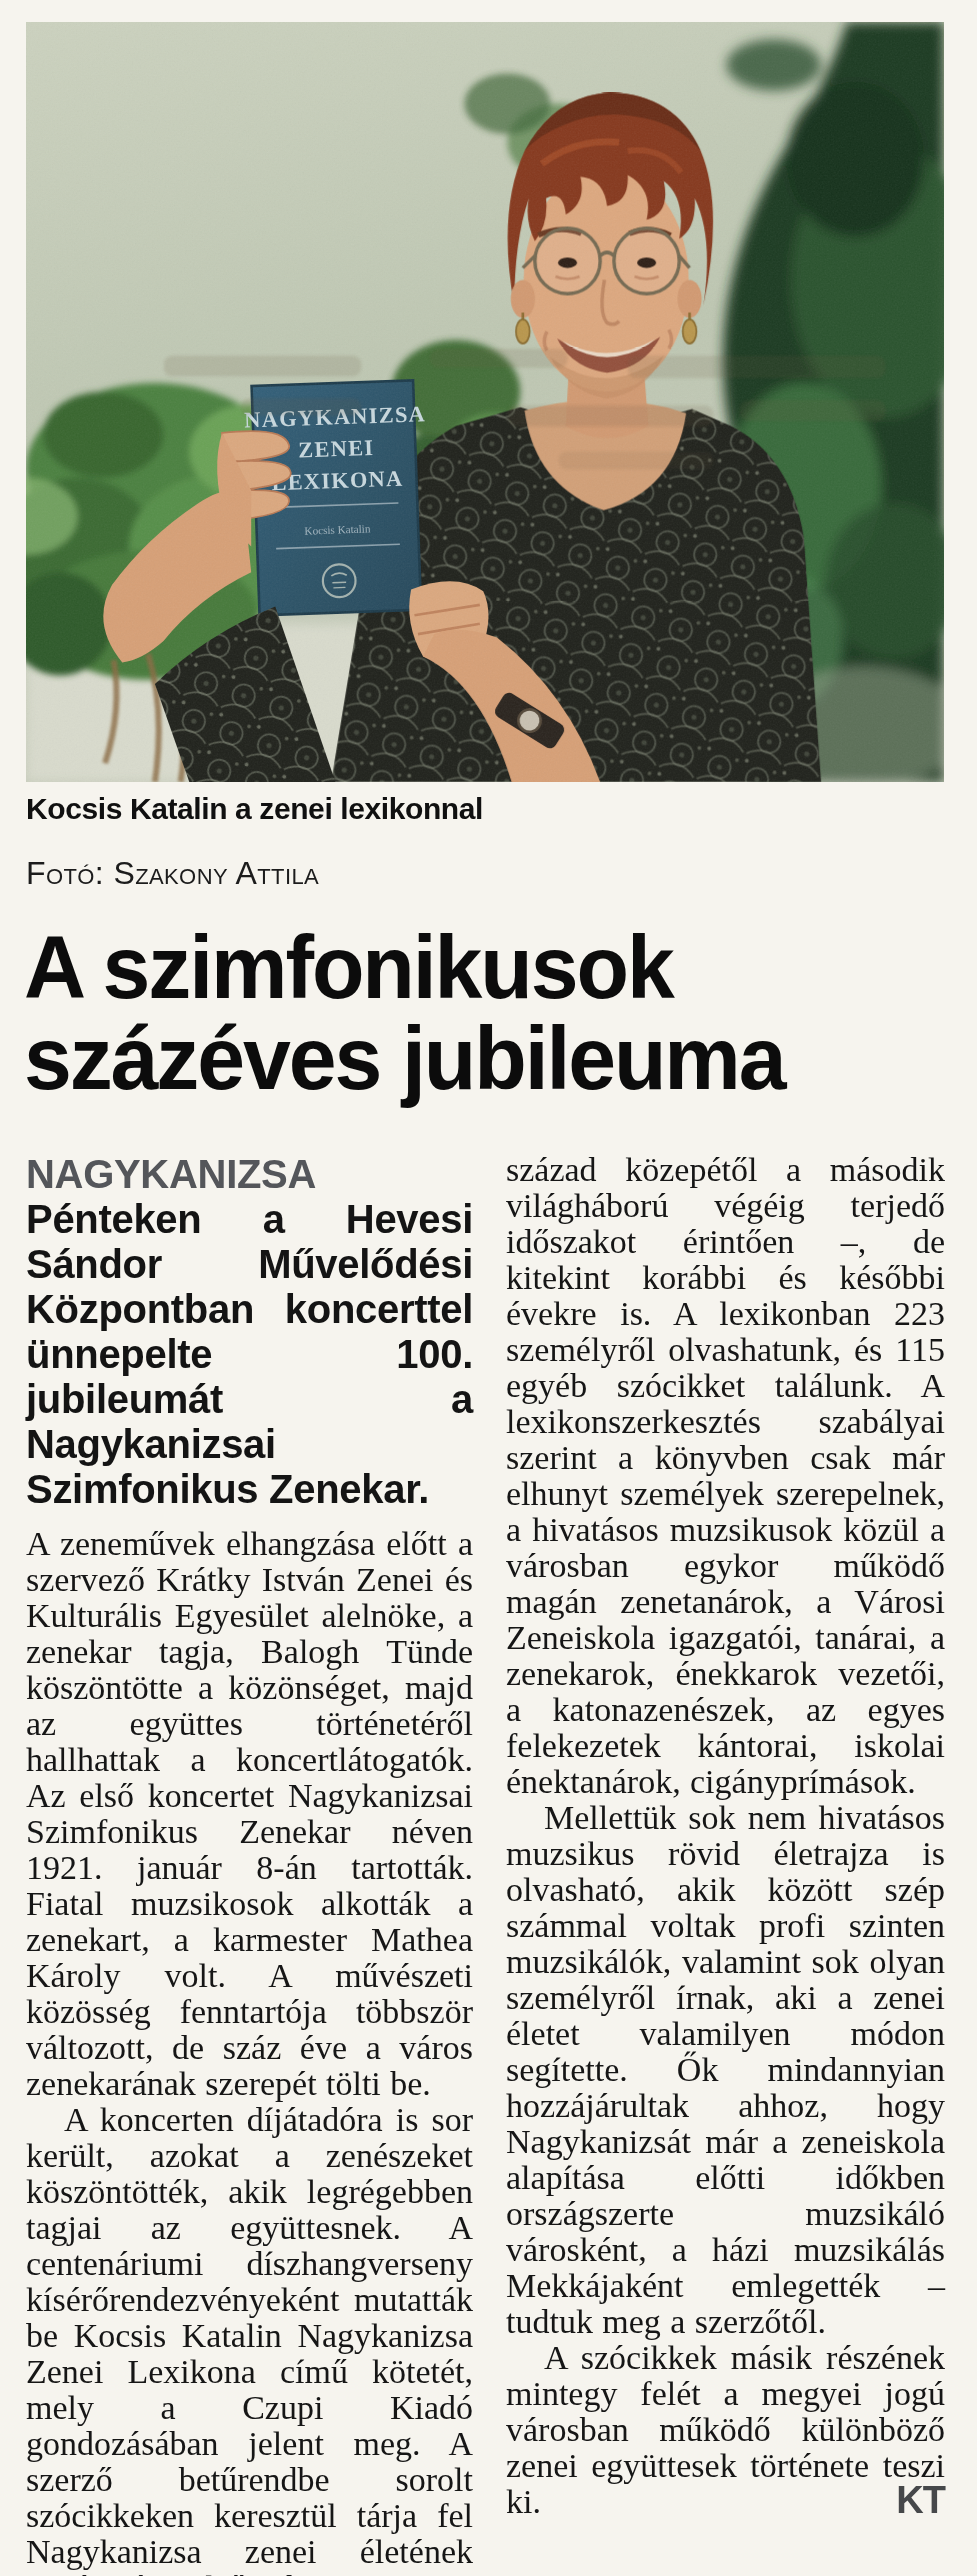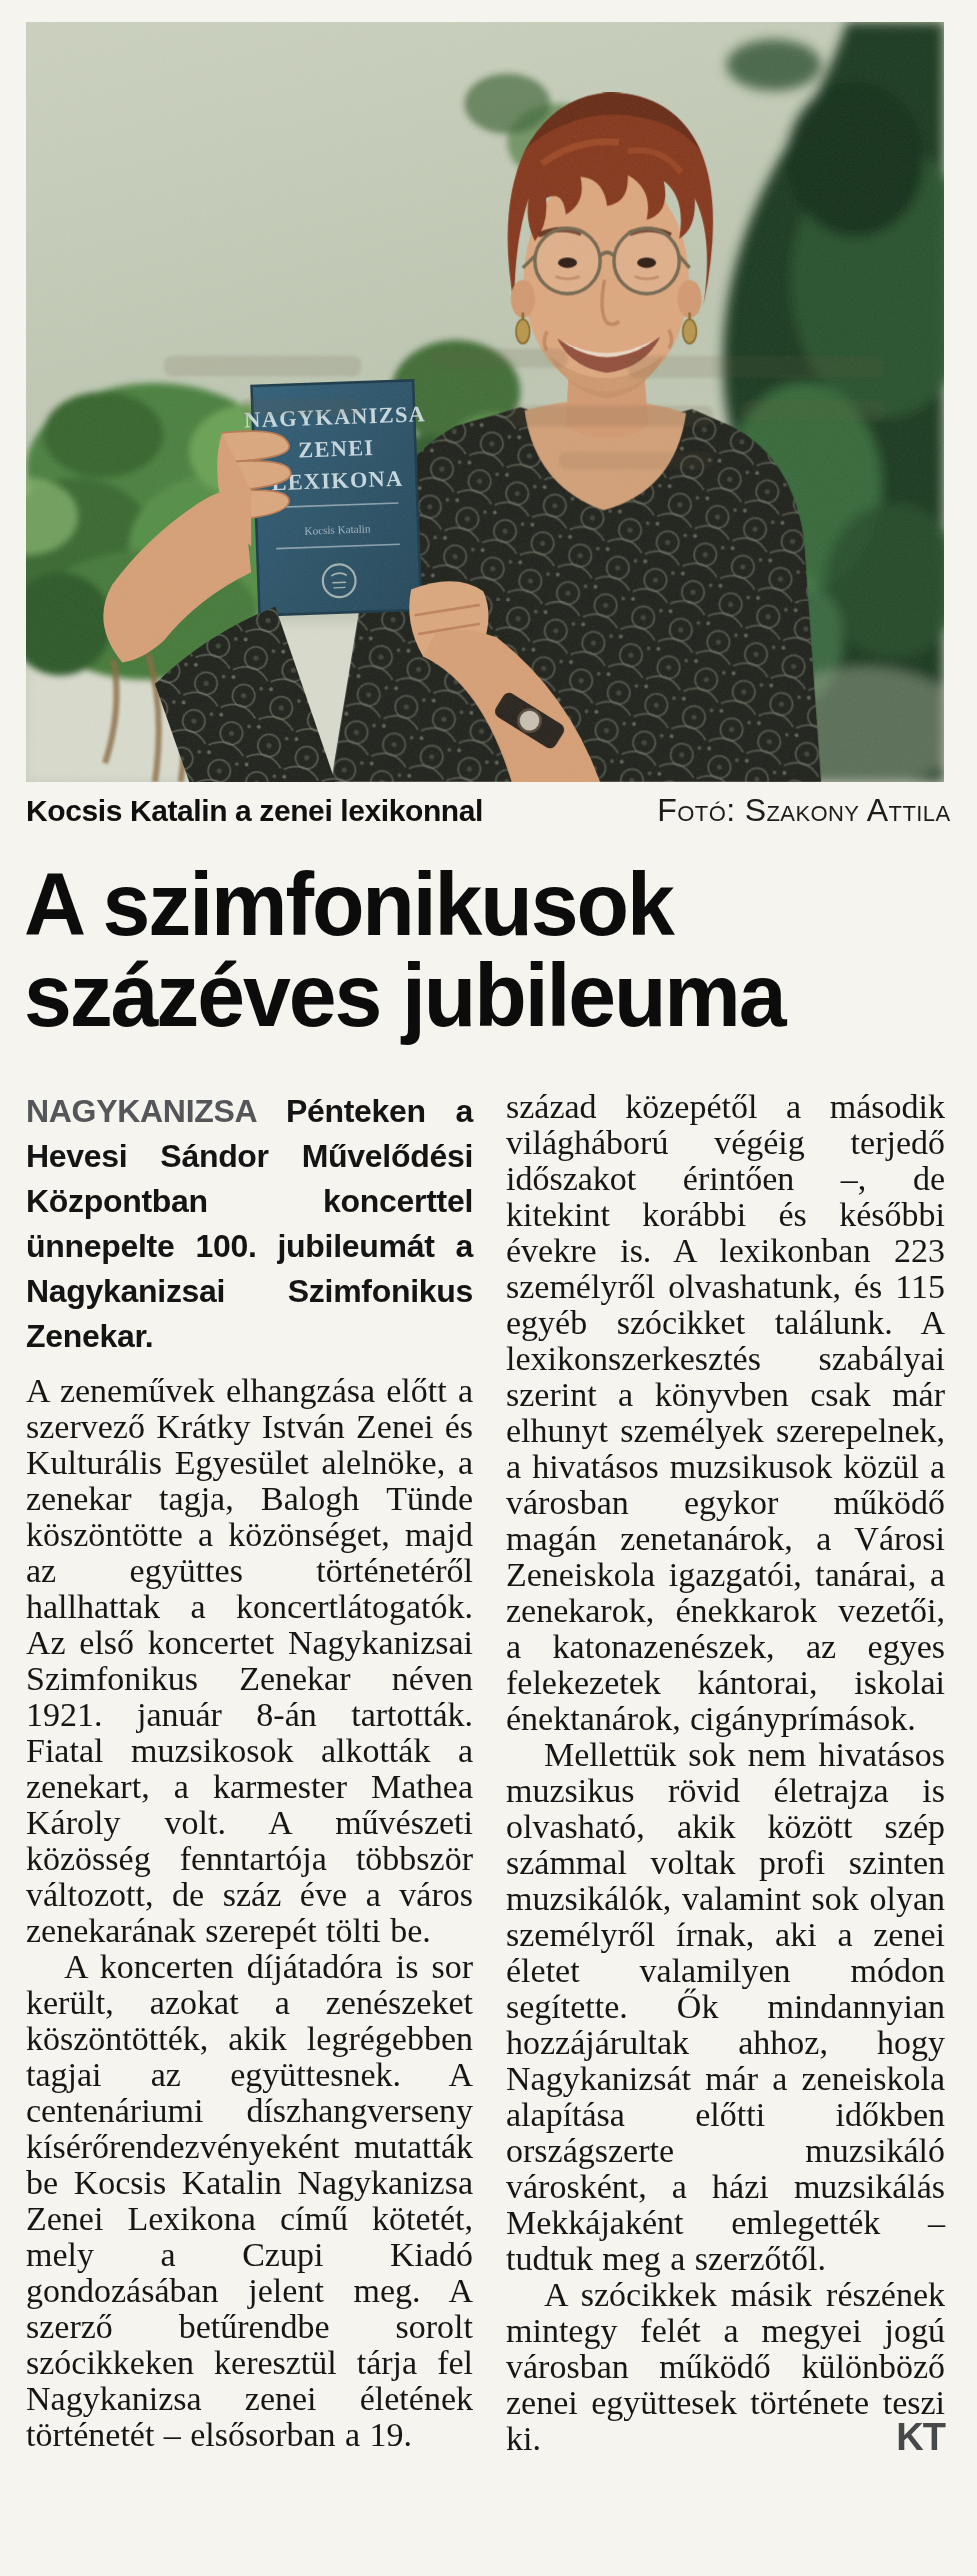--- a/index.html
+++ b/index.html
@@ -17,30 +17,30 @@
     margin:21.5px 34px 0 26px;
     width:918px;height:760px;
     position:relative;
     background:#c3cbb6;
   }
   .photo svg{display:block;width:100%;height:100%;}
 
   
   .caption-row{
     margin:10.3px 27.5px 0 26px;
-    display:flex;justify-content:space-between;align-items:baseline;
+    display:flex;justify-content:space-between;align-items:baseline;flex-direction:column;
   }
   .cap-left{
     font-family:"Liberation Sans", sans-serif;
     font-weight:700;font-size:30px;letter-spacing:-0.4px;color:#101010;
   }
   .cap-right{
     font-family:"Liberation Sans", sans-serif;
     font-variant:small-caps;
-    font-size:32px;font-weight:400;letter-spacing:0.4px;color:#1c1c1c;
+    font-size:32px;font-weight:400;letter-spacing:0.4px;color:#1c1c1c;margin-top:29px;
   }
 
   
   .headline{
     margin:29px 26px 0 24px;
     font-family:"Liberation Sans", sans-serif;
     font-weight:700;
     font-size:86px;
     line-height:88px;
     letter-spacing:-2.1px;
@@ -58,21 +58,21 @@
     text-align:justify;
   }
   .col{flex:1 1 0;}
   .col-left{max-width:447px;}
   .col-right{max-width:439px;}
 
   .lead{
     margin:0 0 13.8px 0;
     font-family:"Liberation Sans", sans-serif;
     font-weight:700;
-    font-size:32px;
+    font-size:40px;
     line-height:45px;
     letter-spacing:-0.3px;
     color:#141414;
   }
   .lead-loc{color:#54565a;}
 
   .body-p{
     margin:0;
     font-size:34px;
     line-height:36px;

